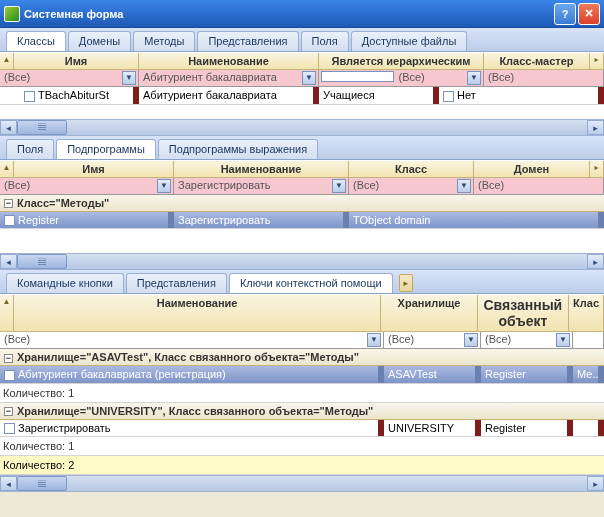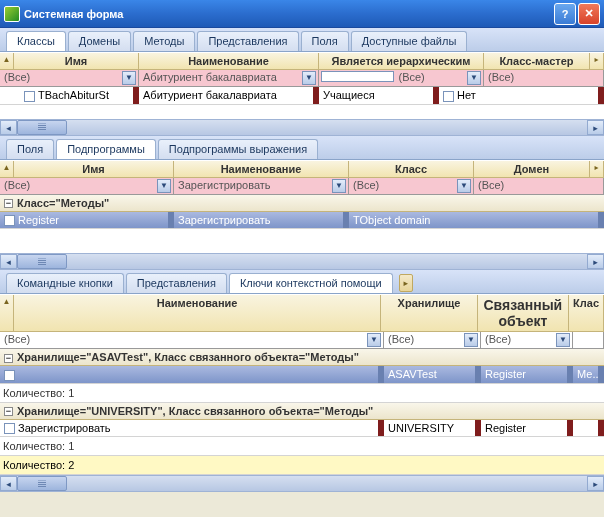--- a/index.html
+++ b/index.html
@@ -180,21 +180,21 @@
         <div class="dd">▼</div>
       </div>
     <div class="cell" style="flex:1">
         <span></span>
       </div>
   </div>
   <div class="row group">
     <div class="cell" style="width:100%;padding-left:4px"><span class="tree">−</span><span>Хранилище="ASAVTest", Класс связанного объекта="Методы"</span></div>
   </div>
   <div class="row sel">
-    <div class="cell" style="width:384px"><span class="chk"></span></div>
+    <div class="cell" style="width:384px"><span class="chk"></span><span>Абитуриент бакалавриата (регистрация)</span></div>
     <div class="cell" style="width:97px">ASAVTest</div>
     <div class="cell" style="width:92px">Register</div>
     <div class="cell" style="flex:1">Ме...</div>
   </div>
   <div class="row cnt">Количество: 1</div>
   <div class="row group">
     <div class="cell" style="width:100%;padding-left:4px"><span class="tree">−</span><span>Хранилище="UNIVERSITY", Класс связанного объекта="Методы"</span></div>
   </div>
   <div class="row white">
     <div class="cell" style="width:384px"><span class="chk"></span><span>Зарегистрировать</span></div>

